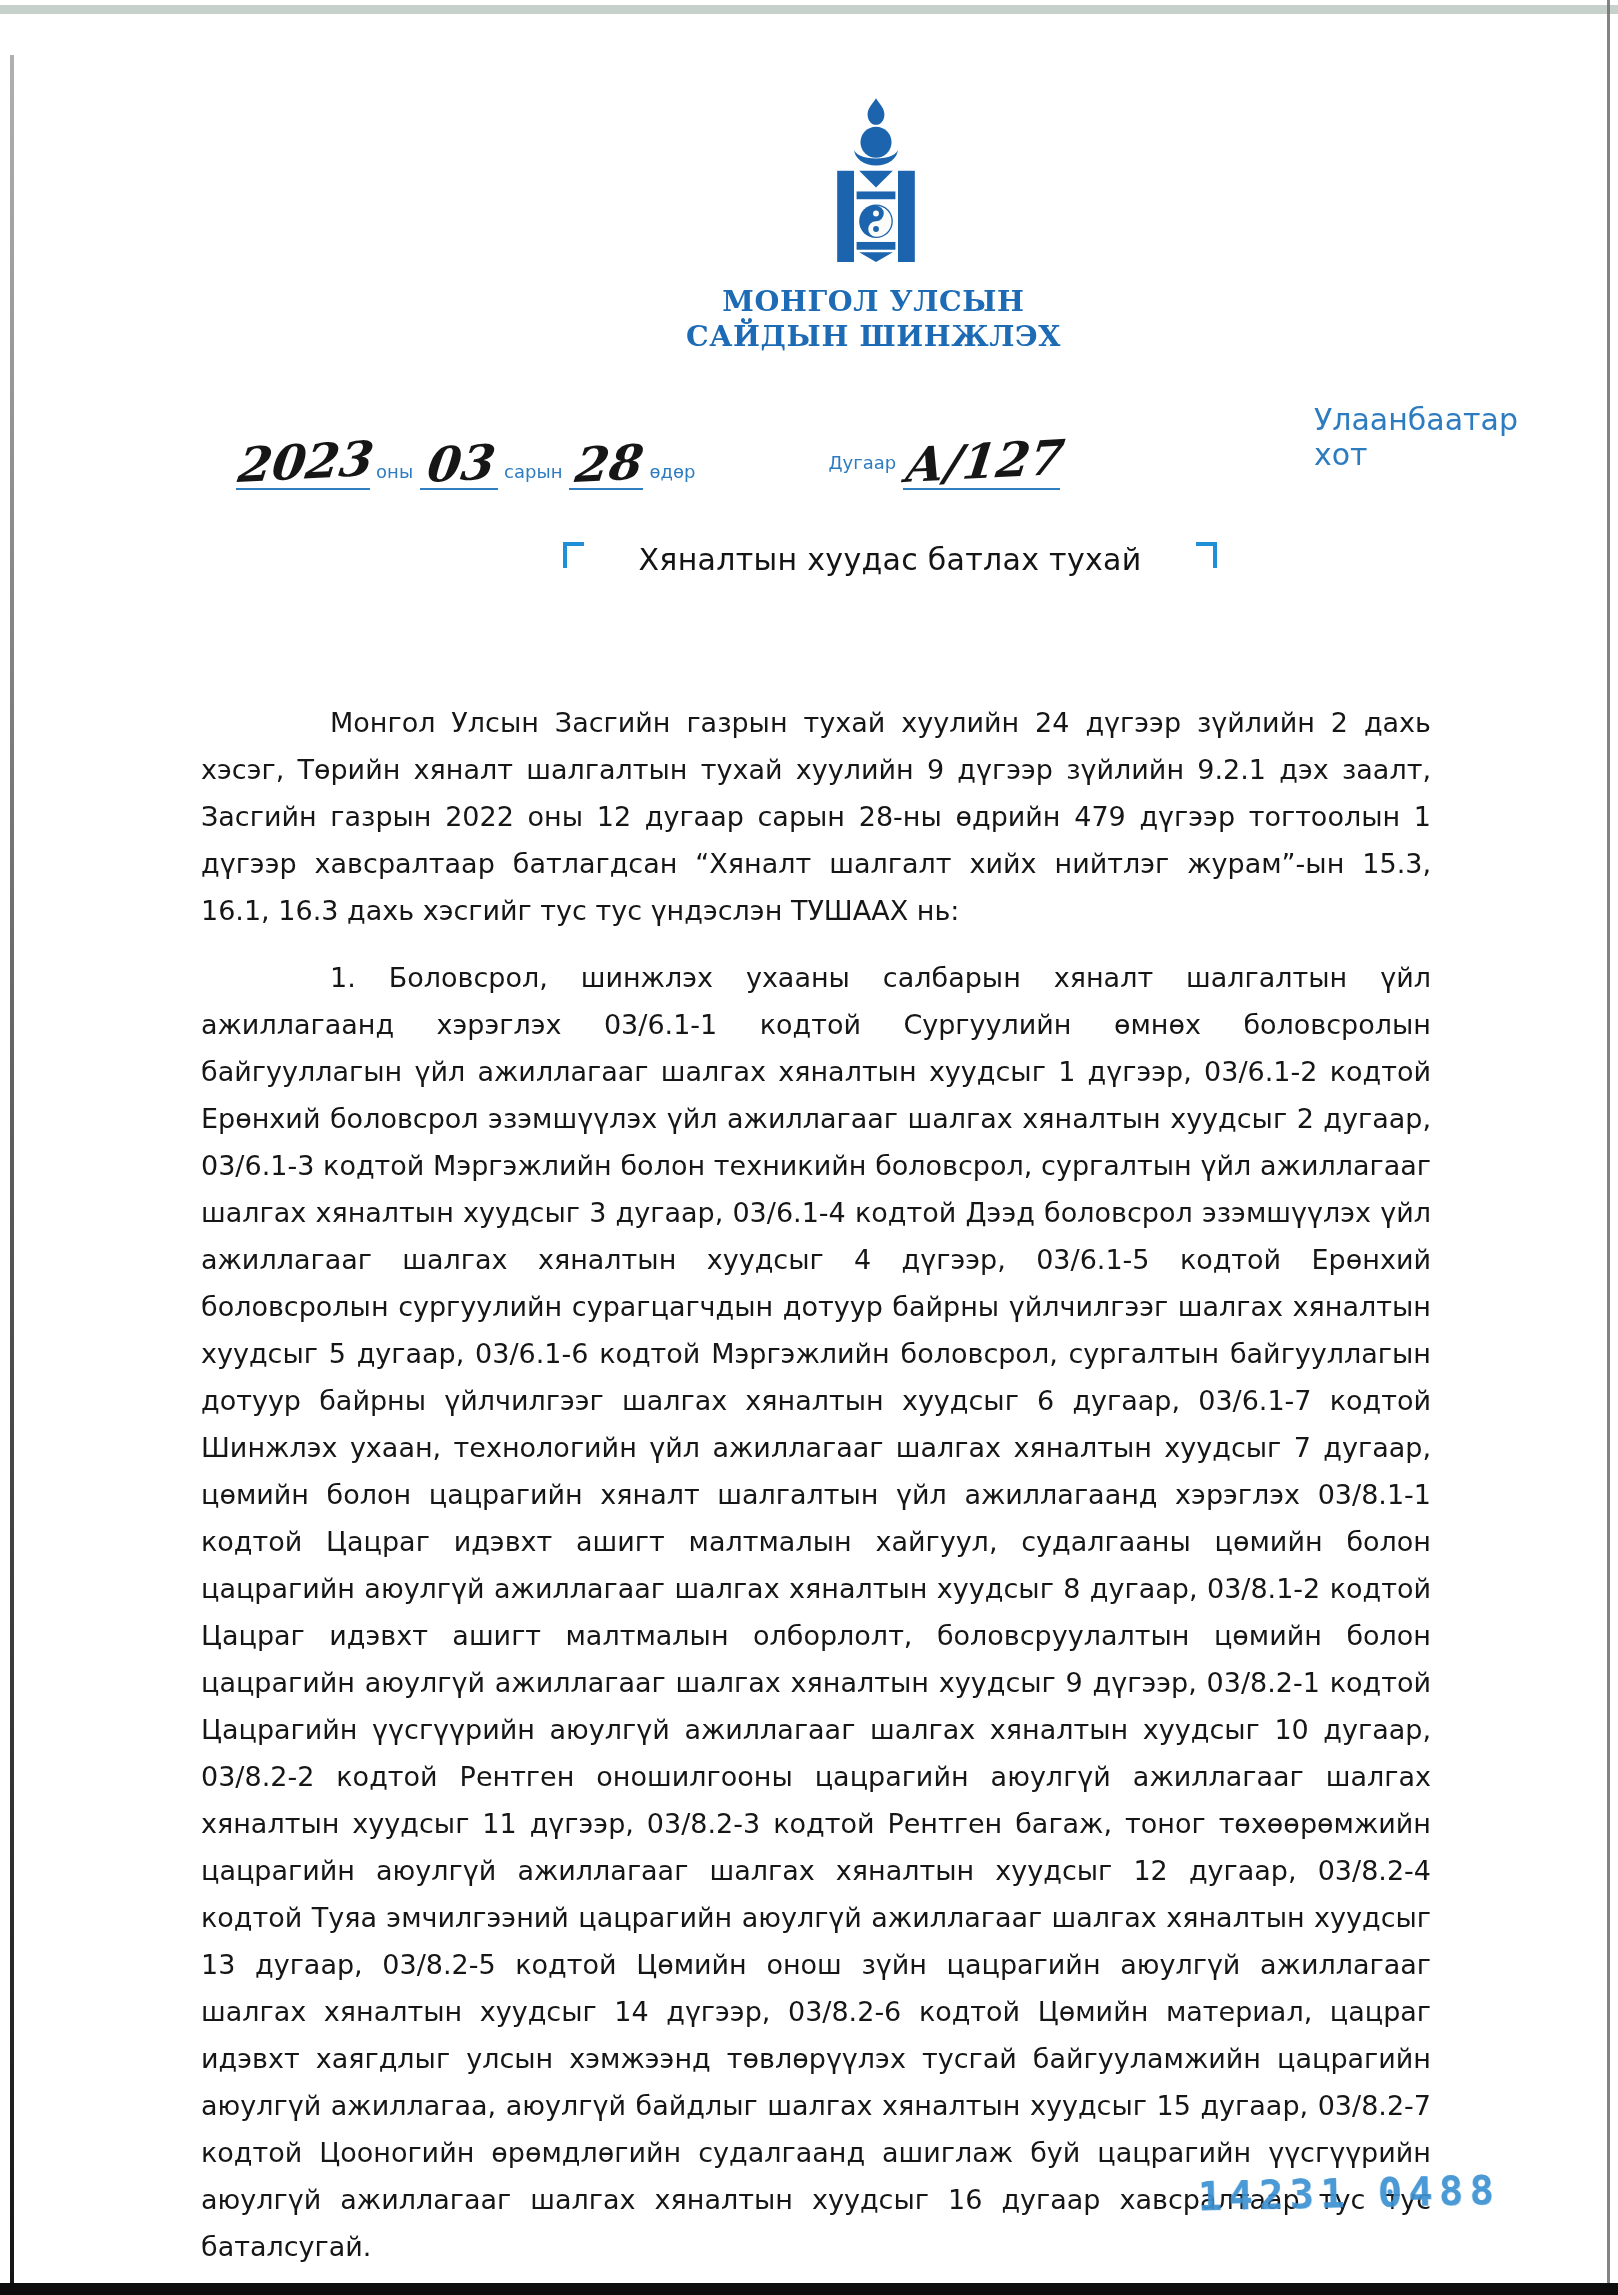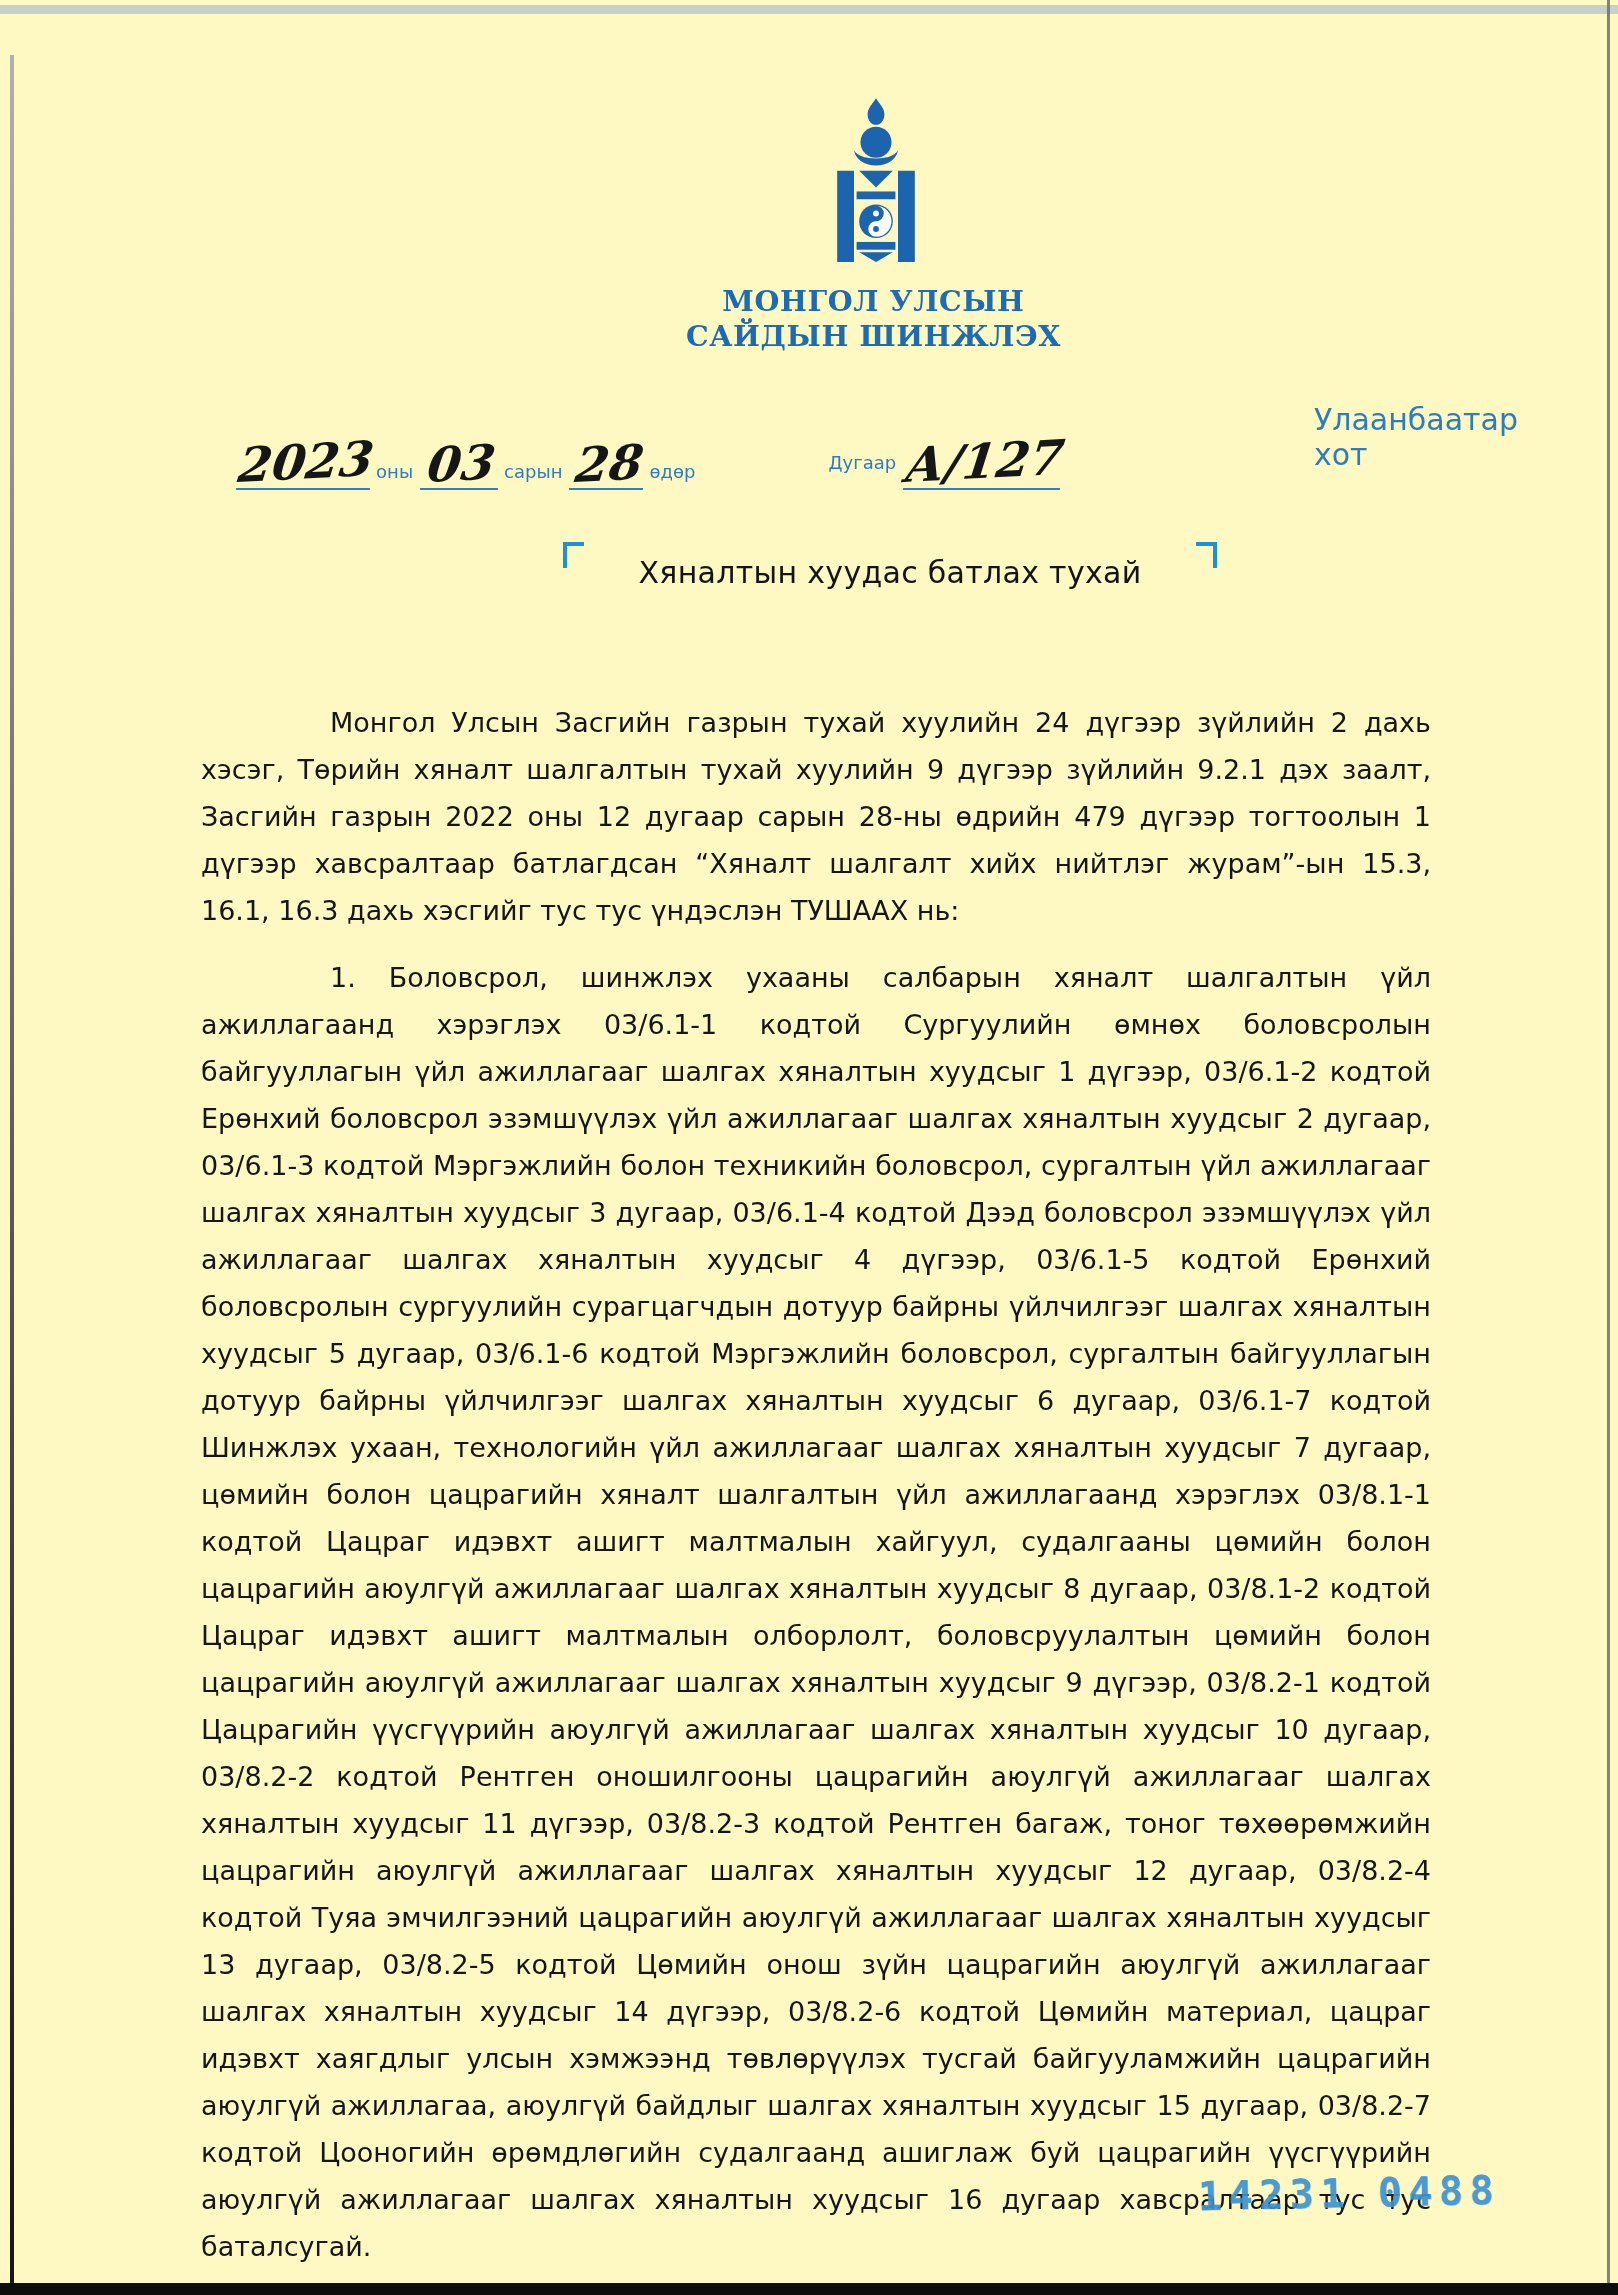--- a/index.html
+++ b/index.html
@@ -1,19 +1,19 @@
 <!DOCTYPE html>
 <html style="font-size:10.4px"><head>
 <meta charset="utf-8">
 <style>
   html,body{margin:0;padding:0;background:#e8e8e8;}
   .page{
     position:relative;
     width:1618px;height:2295px;
-    background:#fef9c3;
+    background:#ffffff;
     overflow:hidden;
     font-family:"DejaVu Sans",sans-serif;
     color:#1a1a1a;
   }
   
   .scan-top-band{position:absolute;left:0;top:5.2px;width:1618px;height:9px;background:#c7d1cb;}
   .scan-left-edge{position:absolute;left:10.4px;top:55px;width:3.2px;height:2228px;background:linear-gradient(#b0b0b0,#4a4a4a 60%,#161616);}
   .scan-right-edge{position:absolute;left:1607px;top:0;width:2.6px;height:2295px;background:#6e6e6e;opacity:.85;}
   .scan-bottom-edge{position:absolute;left:0;top:2283px;width:1618px;height:12.3px;background:#0d0d0d;}
 
@@ -50,21 +50,21 @@
   .fill-month{min-width:78px;}
   .fill-day{min-width:74px;}
   .fill-num{min-width:139px;}
 
   
   .title-row{position:absolute;left:563px;top:542px;width:654px;height:58px;}
   .crop-mark{position:absolute;top:0;width:17px;height:22px;}
   .crop-mark.left{left:0;border-left:4.5px solid #1f8fd6;border-top:4.5px solid #1f8fd6;}
   .crop-mark.right{right:0;border-right:4.5px solid #1f8fd6;border-top:4.5px solid #1f8fd6;}
   .doc-title{
-    text-align:center;margin-top:13px;
+    text-align:center;
     font-size:30px;color:#141414;letter-spacing:0.3px;
   }
 
   
   .content{position:absolute;left:201px;top:699px;width:1230px;}
   .content p{
     margin:0;font-size:27px;line-height:47px;
     text-align:justify;text-indent:129px;color:#161616;
   }
   .content p + p{margin-top:20px;}

